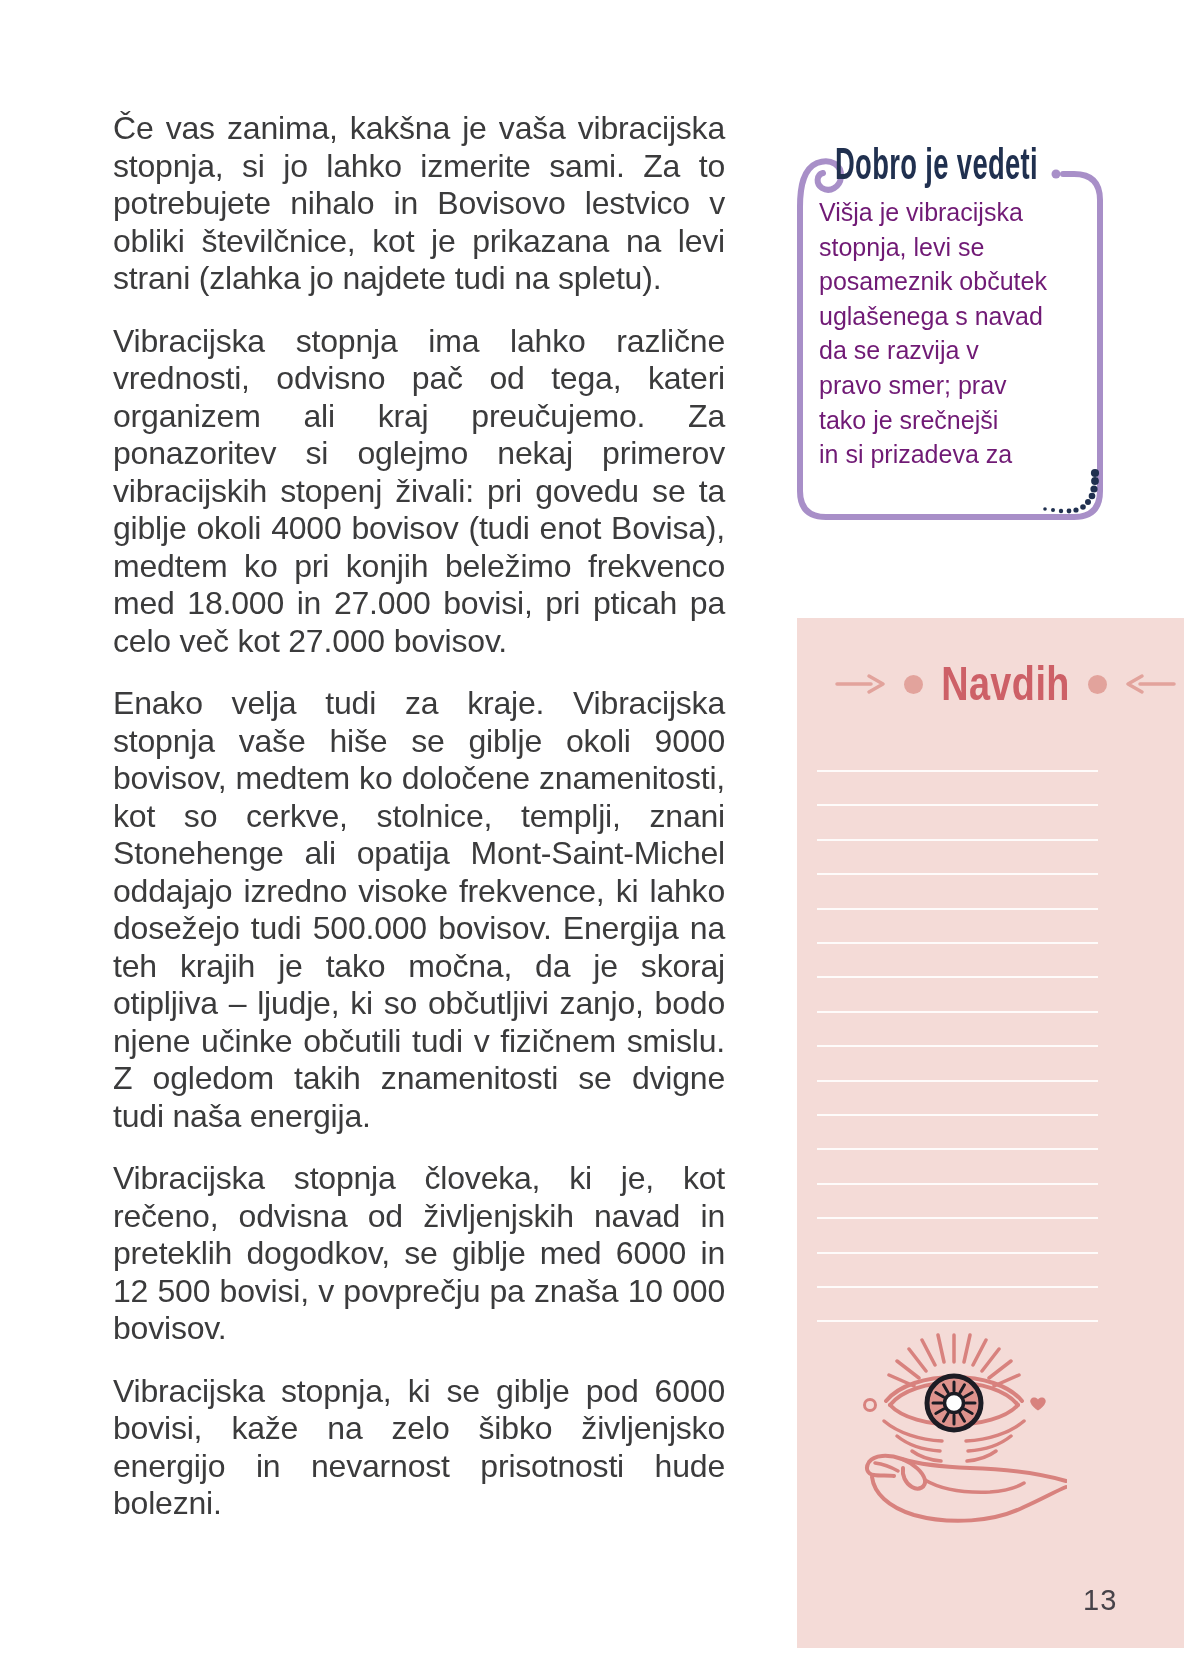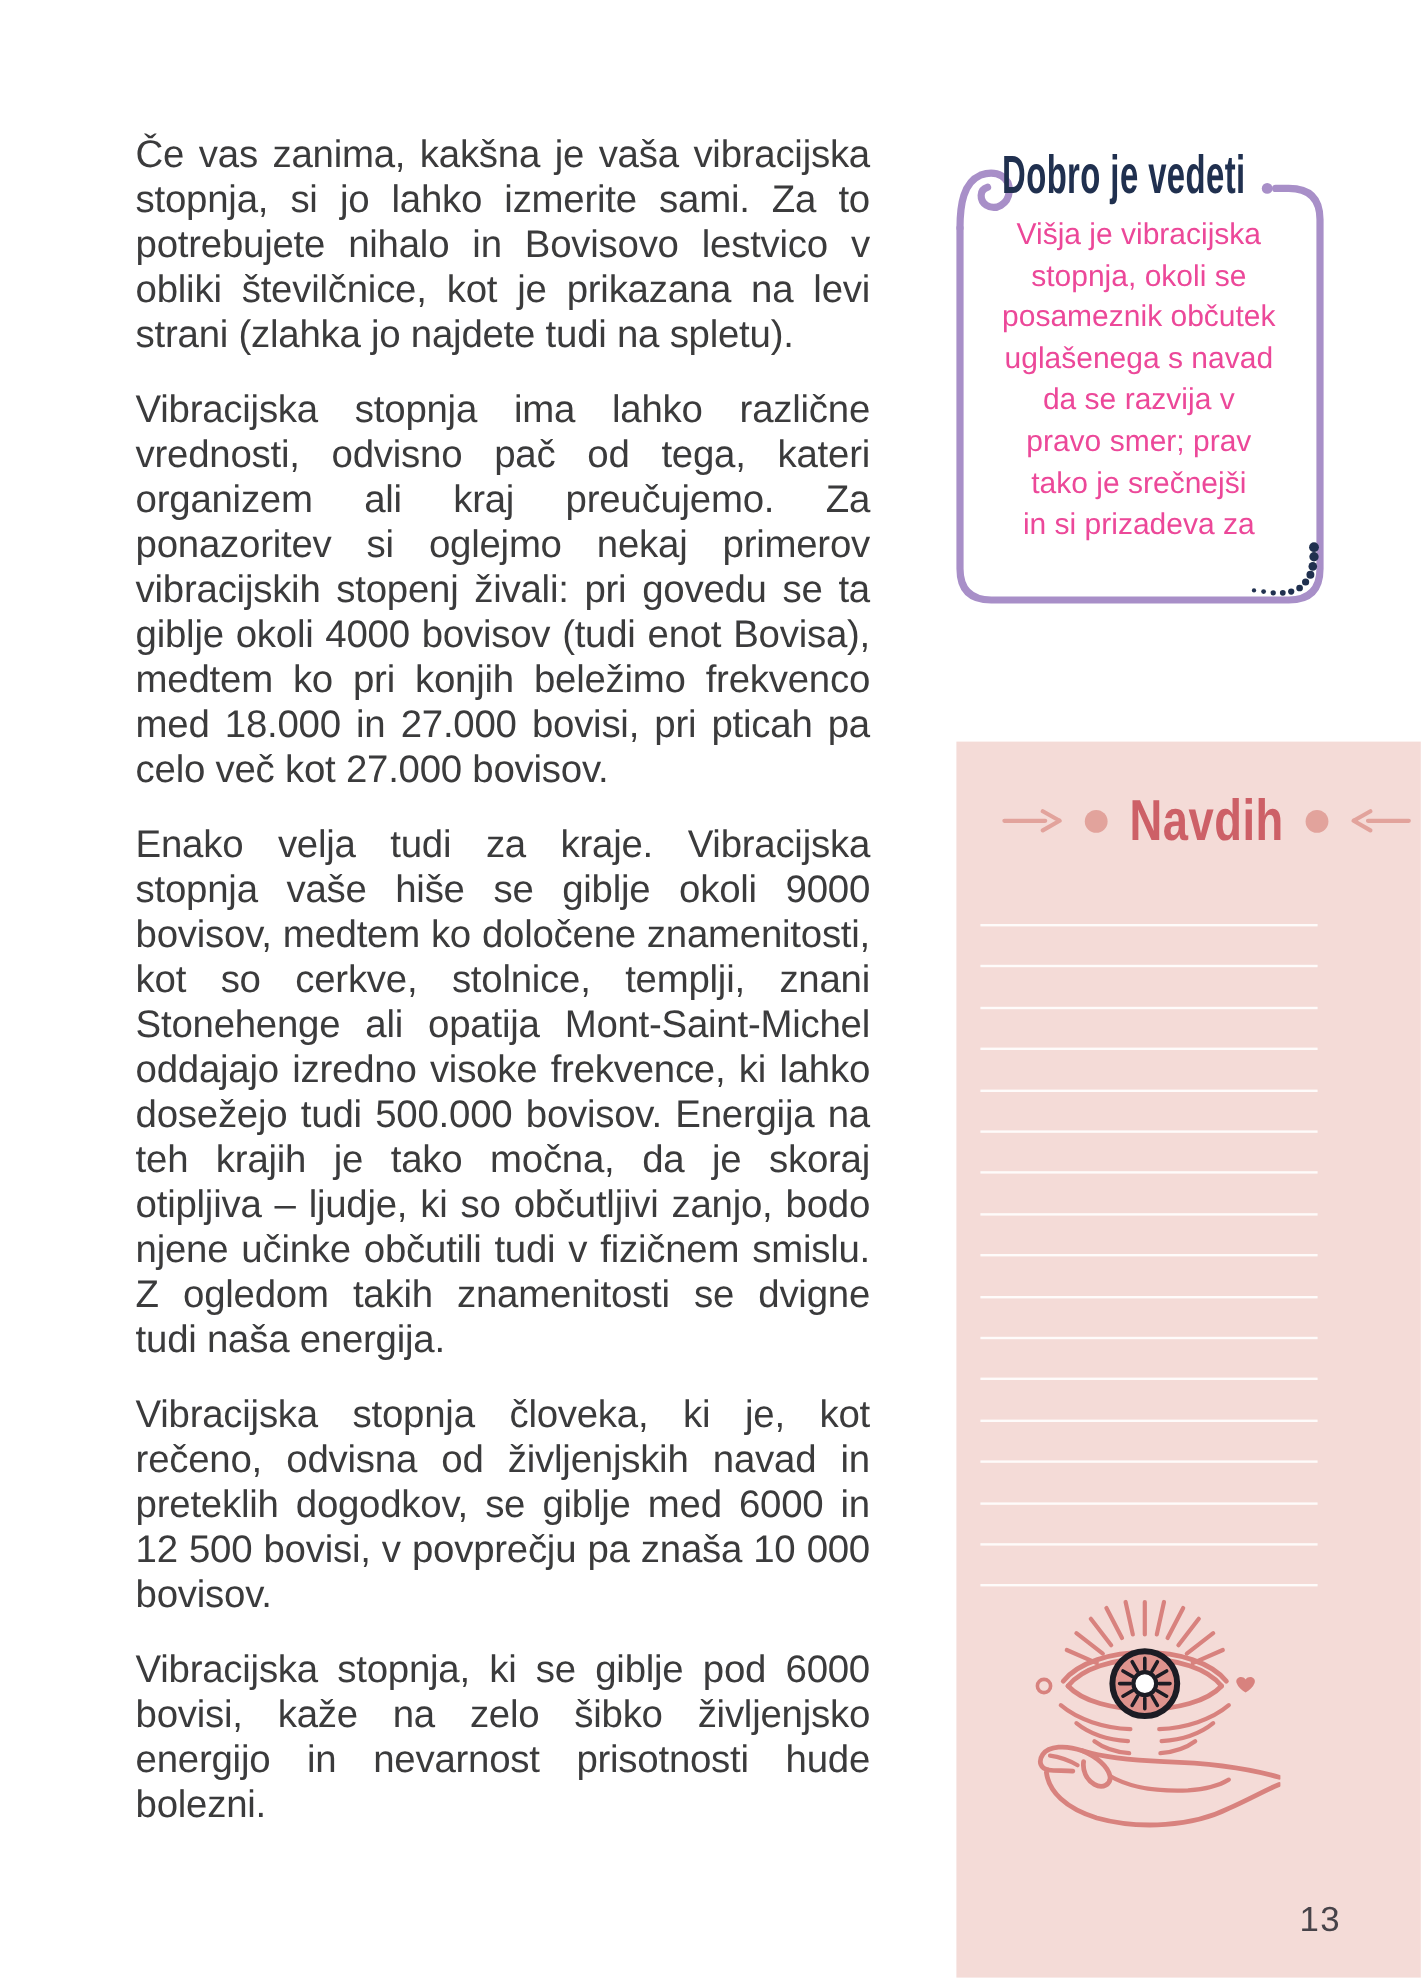--- a/index.html
+++ b/index.html
@@ -11,30 +11,30 @@
 
   
   .article {
     position:absolute; left:113px; top:110px; width:612px;
     color:#3b3b3c; font-size:32px; line-height:37.5px;
     text-align:justify; letter-spacing:-0.2px;
   }
   .article p { margin:0 0 25px 0; }
 
   
-  .callout { position:absolute; left:795px; top:118px; width:312px; height:394px; }
+  .callout { position:absolute; left:795px; top:135px; width:312px; height:394px; }
   .callout .border-svg { position:absolute; left:0; top:0; }
   .callout .title {
     position:absolute; left:40px; top:4px; white-space:nowrap;
     font-size:38px; font-weight:bold; color:#20304f;
     transform:scale(0.72,1.18); transform-origin:top left; letter-spacing:0.5px;
   }
   .callout .text {
     position:absolute; left:24px; top:60px; width:260px;
-    font-size:25px; line-height:34.6px; color:#ec4899; font-weight:300;text-align:center;
+    font-size:25px; line-height:34.6px; color:#701a75; font-weight:300;
   }
 
   
   .panel {
     position:absolute; left:797px; top:618px; width:372px; height:1030px;
     background:#f4dbd7;
     padding-left:45px;
   }
   .panel-header {
     position:absolute; left:0; top:42px; width:100%;
@@ -85,21 +85,21 @@
       <circle cx="293" cy="367" r="3.0"></circle>
         <circle cx="297" cy="361" r="3.3"></circle>
       <circle cx="299" cy="354" r="3.6"></circle>
         <circle cx="300" cy="346" r="3.9"></circle>
       <circle cx="300" cy="338" r="4.1"></circle>
     </g>
   </svg>
   <div class="title">Dobro je vedeti</div>
   <div class="text">
     <div>Višja je vibracijska</div>
-    <div>stopnja, okoli se</div>
+    <div>stopnja, levi se</div>
     <div>posameznik občutek</div>
     <div>uglašenega s navad</div>
     <div>da se razvija v</div>
     <div>pravo smer; prav</div>
     <div>tako je srečnejši</div>
     <div>in si prizadeva za</div>
   </div>
 </div>
 
 <div class="panel">

